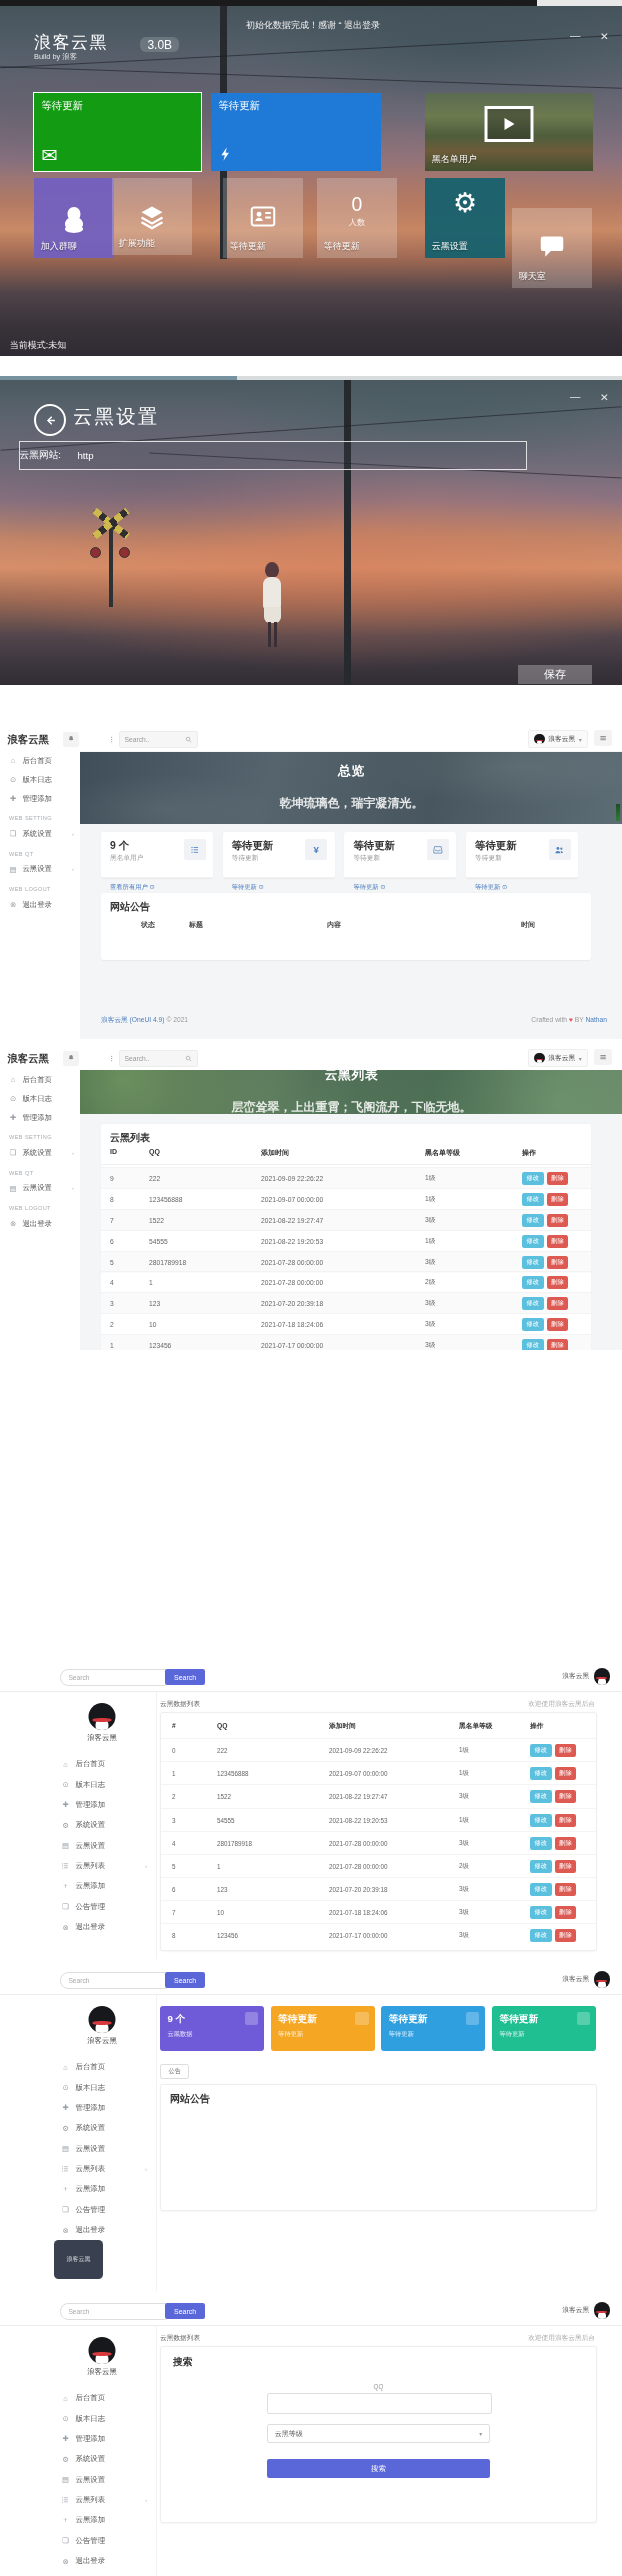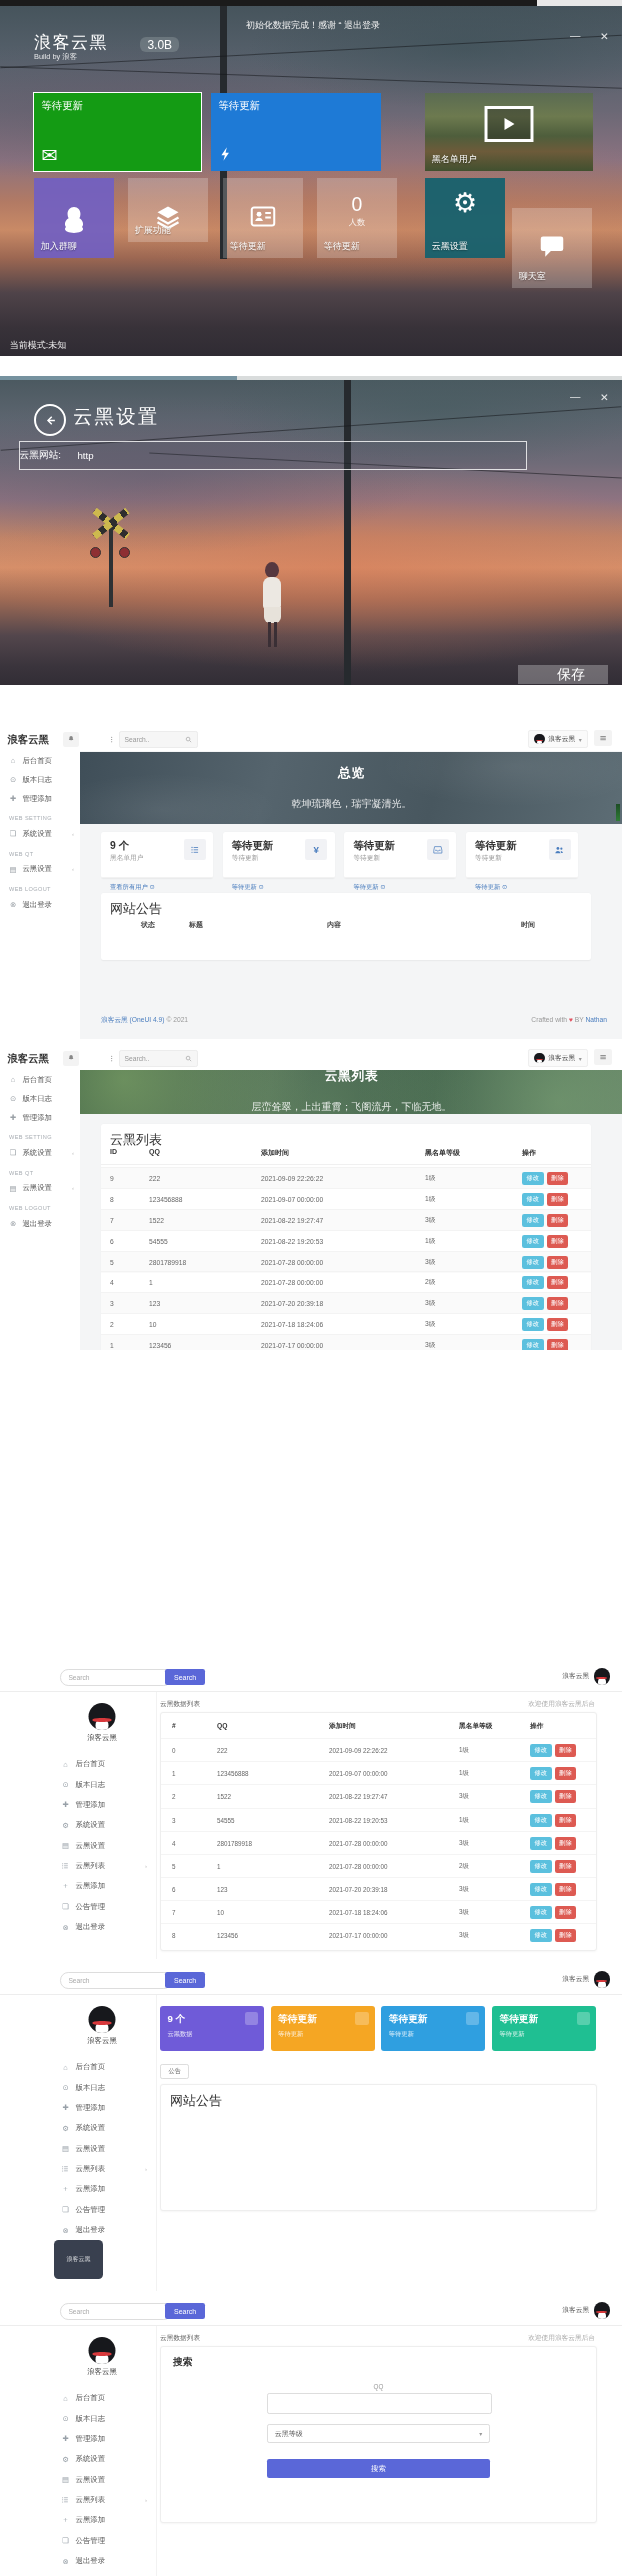--- a/index.html
+++ b/index.html
@@ -53,21 +53,21 @@
   .s2-title{position:absolute;left:73px;top:27px;font-size:19.4px;font-weight:400;letter-spacing:2.2px;}
   .s2 .winctl{top:15px;}
   .s2-field{position:absolute;left:18.6px;width:506px;height:27px;border:0.7px solid rgba(255,255,255,.8);background:rgba(70,80,92,.18);display:flex;align-items:center;font-size:9.7px;}
   .s2-f1{top:65px;}
   .s2-f2{top:95px;}
   .s2-field .f-label{color:#fff;}
   .s2-field .f-value{margin-left:16.4px;color:#fff;}
   .s2-f2 .f-value{margin-left:67px;}
   .btn-glass{position:absolute;background:rgba(255,255,255,.28);color:#fff;display:flex;align-items:center;justify-content:center;}
   .btn-grouplist{left:127px;top:278px;width:261px;height:28px;font-size:10.4px;}
-  .btn-save{left:518px;top:289px;width:74px;height:19.4px;font-size:14px;padding-left:16px;}
+  .btn-save{left:518px;top:289px;width:74px;height:19.4px;font-size:11px;}
   .cross-sign{position:absolute;left:88px;top:135px;width:45px;height:97px;}
   .cross-sign .cpole{position:absolute;left:21px;top:13.4px;width:3.7px;height:83px;background:#2e3134;}
   .cross-sign .bar{position:absolute;left:1.5px;top:9px;width:42px;height:7.4px;background:repeating-linear-gradient(90deg,#cdb94e 0 7.4px,#2e2e2e 7.4px 13.4px);}
   .cross-sign .bar.b1{transform:rotate(38deg);}
   .cross-sign .bar.b2{transform:rotate(-38deg);}
   .cross-sign .lamp{position:absolute;top:36px;width:9px;height:9px;border-radius:50%;background:#8e2f33;border:1.5px solid #333;}
   .girl{position:absolute;left:262px;top:186px;width:21px;height:89px;}
   .girl .head{position:absolute;left:3px;top:0;width:14px;height:16.4px;border-radius:50% 50% 45% 45%;background:#56383f;}
   .girl .body{position:absolute;left:0.7px;top:15px;width:18.6px;height:33px;border-radius:7.4px 7.4px 4.5px 4.5px;background:#ece8e2;}
   .girl .skirt{position:absolute;left:1.5px;top:45px;width:17px;height:16.4px;background:#e7e2da;border-radius:0 0 6px 6px;}
@@ -98,32 +98,32 @@
   .hero-ocean{top:24.6px;height:72px;background:
       radial-gradient(ellipse 223px 67px at 80% 20%, rgba(255,255,255,.08), transparent 60%),
       radial-gradient(ellipse 194px 60px at 15% 80%, rgba(255,255,255,.07), transparent 60%),
       linear-gradient(105deg,#3f4e58 0%,#55646d 35%,#48575f 65%,#5d6d75 100%);}
   .hero-jungle{top:22px;height:46px;background:
       radial-gradient(circle at 8% 25%, rgba(150,190,115,.55), transparent 38%),
       radial-gradient(circle at 88% 75%, rgba(150,195,135,.4), transparent 42%),
       radial-gradient(circle at 45% 110%, rgba(120,160,110,.35), transparent 50%),
       linear-gradient(100deg,#31503f 0%,#4e6a57 35%,#3b5a48 65%,#5d7a62 100%);}
   .hero-title{font-size:12.7px;font-weight:bold;letter-spacing:0.7px;}
-  .hero-sub{font-size:10px;color:rgba(255,255,255,.85);margin-top:15px;}
+  .hero-sub{font-size:12px;color:rgba(255,255,255,.85);margin-top:15px;font-weight:bold;}
   .hero-grn{position:absolute;right:3px;bottom:3px;width:3.7px;height:16.4px;background:linear-gradient(180deg,#1d4d25,#2f7d35);}
   .statrow{position:absolute;left:101px;top:105px;display:flex;gap:9.7px;}
   .statcard{width:112px;height:46px;background:#fff;border-radius:2.2px;box-shadow:0 0.7px 1.5px rgba(0,0,0,.05);position:relative;}
   .statcard .sc-val{position:absolute;left:9px;top:7.4px;font-size:10.4px;font-weight:bold;color:#333;}
   .statcard .sc-lab{position:absolute;left:9px;top:22px;font-size:6.7px;color:#999;}
   .statcard .sc-ic{position:absolute;right:7.4px;top:7.4px;width:22px;height:21px;background:#f1f2f5;border-radius:2.2px;display:flex;align-items:center;justify-content:center;color:#4a7dbe;font-size:9.7px;font-weight:bold;}
   .statcard .sc-foot{position:absolute;left:0;right:0;bottom:0;height:0;border-top:0.7px solid #f2f2f2;}
   .statcard .sc-link{position:absolute;left:9px;bottom:-14px;font-size:6.3px;color:#4a7dbe;}
   .card{background:#fff;border-radius:2.2px;box-shadow:0 0.7px 1.5px rgba(0,0,0,.05);position:absolute;}
   .ann-card{left:101px;top:166px;width:490px;height:67px;}
-  .card-title{position:absolute;left:9px;top:6.7px;font-size:13px;color:#333;}
+  .card-title{position:absolute;left:9px;top:6.7px;font-size:10px;color:#333;font-weight:bold;}
   .ann-heads{position:absolute;left:0;top:27px;width:100%;display:flex;font-size:7px;color:#444;font-weight:bold;}
   .ann-heads span:nth-child(1){margin-left:40px;}
   .ann-heads span:nth-child(2){margin-left:34px;}
   .ann-heads span:nth-child(3){margin-left:124px;}
   .ann-heads span:nth-child(4){margin-left:180px;}
   .webfoot{position:absolute;left:101px;right:15px;top:289px;display:flex;justify-content:space-between;font-size:6.7px;color:#999;}
   .webfoot .lnk{color:#4a7dbe;}
   .webfoot .heart{color:#e25563;}
 
   .list-card{left:101px;top:78px;width:490px;height:253px;}
@@ -231,21 +231,21 @@
       </div>
     <div id="tiles-small">
         <div class="tile" style="left:34px;top:172px;width:80px;height:80px;background:rgba(113,96,194,0.92);">
      <div class="t-icon-c">
             <svg viewBox="0 0 24 24" width="31" height="34" fill="#fff">
               <path d="M12 2c3 0 5 2.4 5 5.4 0 1.2-.3 2.3-.8 3.2 1.7 1 2.8 2.6 2.8 4.4 0 .9-.3 1.7-.8 2.4.5.5.8 1 .8 1.6 0 1.7-3.1 3-7 3s-7-1.3-7-3c0-.6.3-1.1.8-1.6-.5-.7-.8-1.5-.8-2.4 0-1.8 1.1-3.4 2.8-4.4-.5-.9-.8-2-.8-3.2C7 4.4 9 2 12 2z"></path>
             </svg>
           </div>
           <div class="t-label-b">加入群聊</div>
         </div>
-        <div class="tile" style="left:128px;top:172px;width:80px;height:64px;background:rgba(255,255,255,0.22);">
+        <div class="tile" style="left:112px;top:172px;width:80px;height:77px;background:rgba(255,255,255,0.22);">
      <div class="t-icon-c">
             <svg viewBox="0 0 24 24" width="28" height="28" fill="#fff">
               <path d="M12 3l9 5-9 5-9-5 9-5z"></path>
               <path d="M3 12.5l9 5 9-5" fill="none" stroke="#fff" stroke-width="2"></path>
               <path d="M3 16.5l9 5 9-5" fill="none" stroke="#fff" stroke-width="2"></path>
             </svg>
           </div>
           <div class="t-label-b">扩展功能</div>
         </div>
         <div class="tile" style="left:223px;top:172px;width:80px;height:80px;background:rgba(255,255,255,0.22);">

